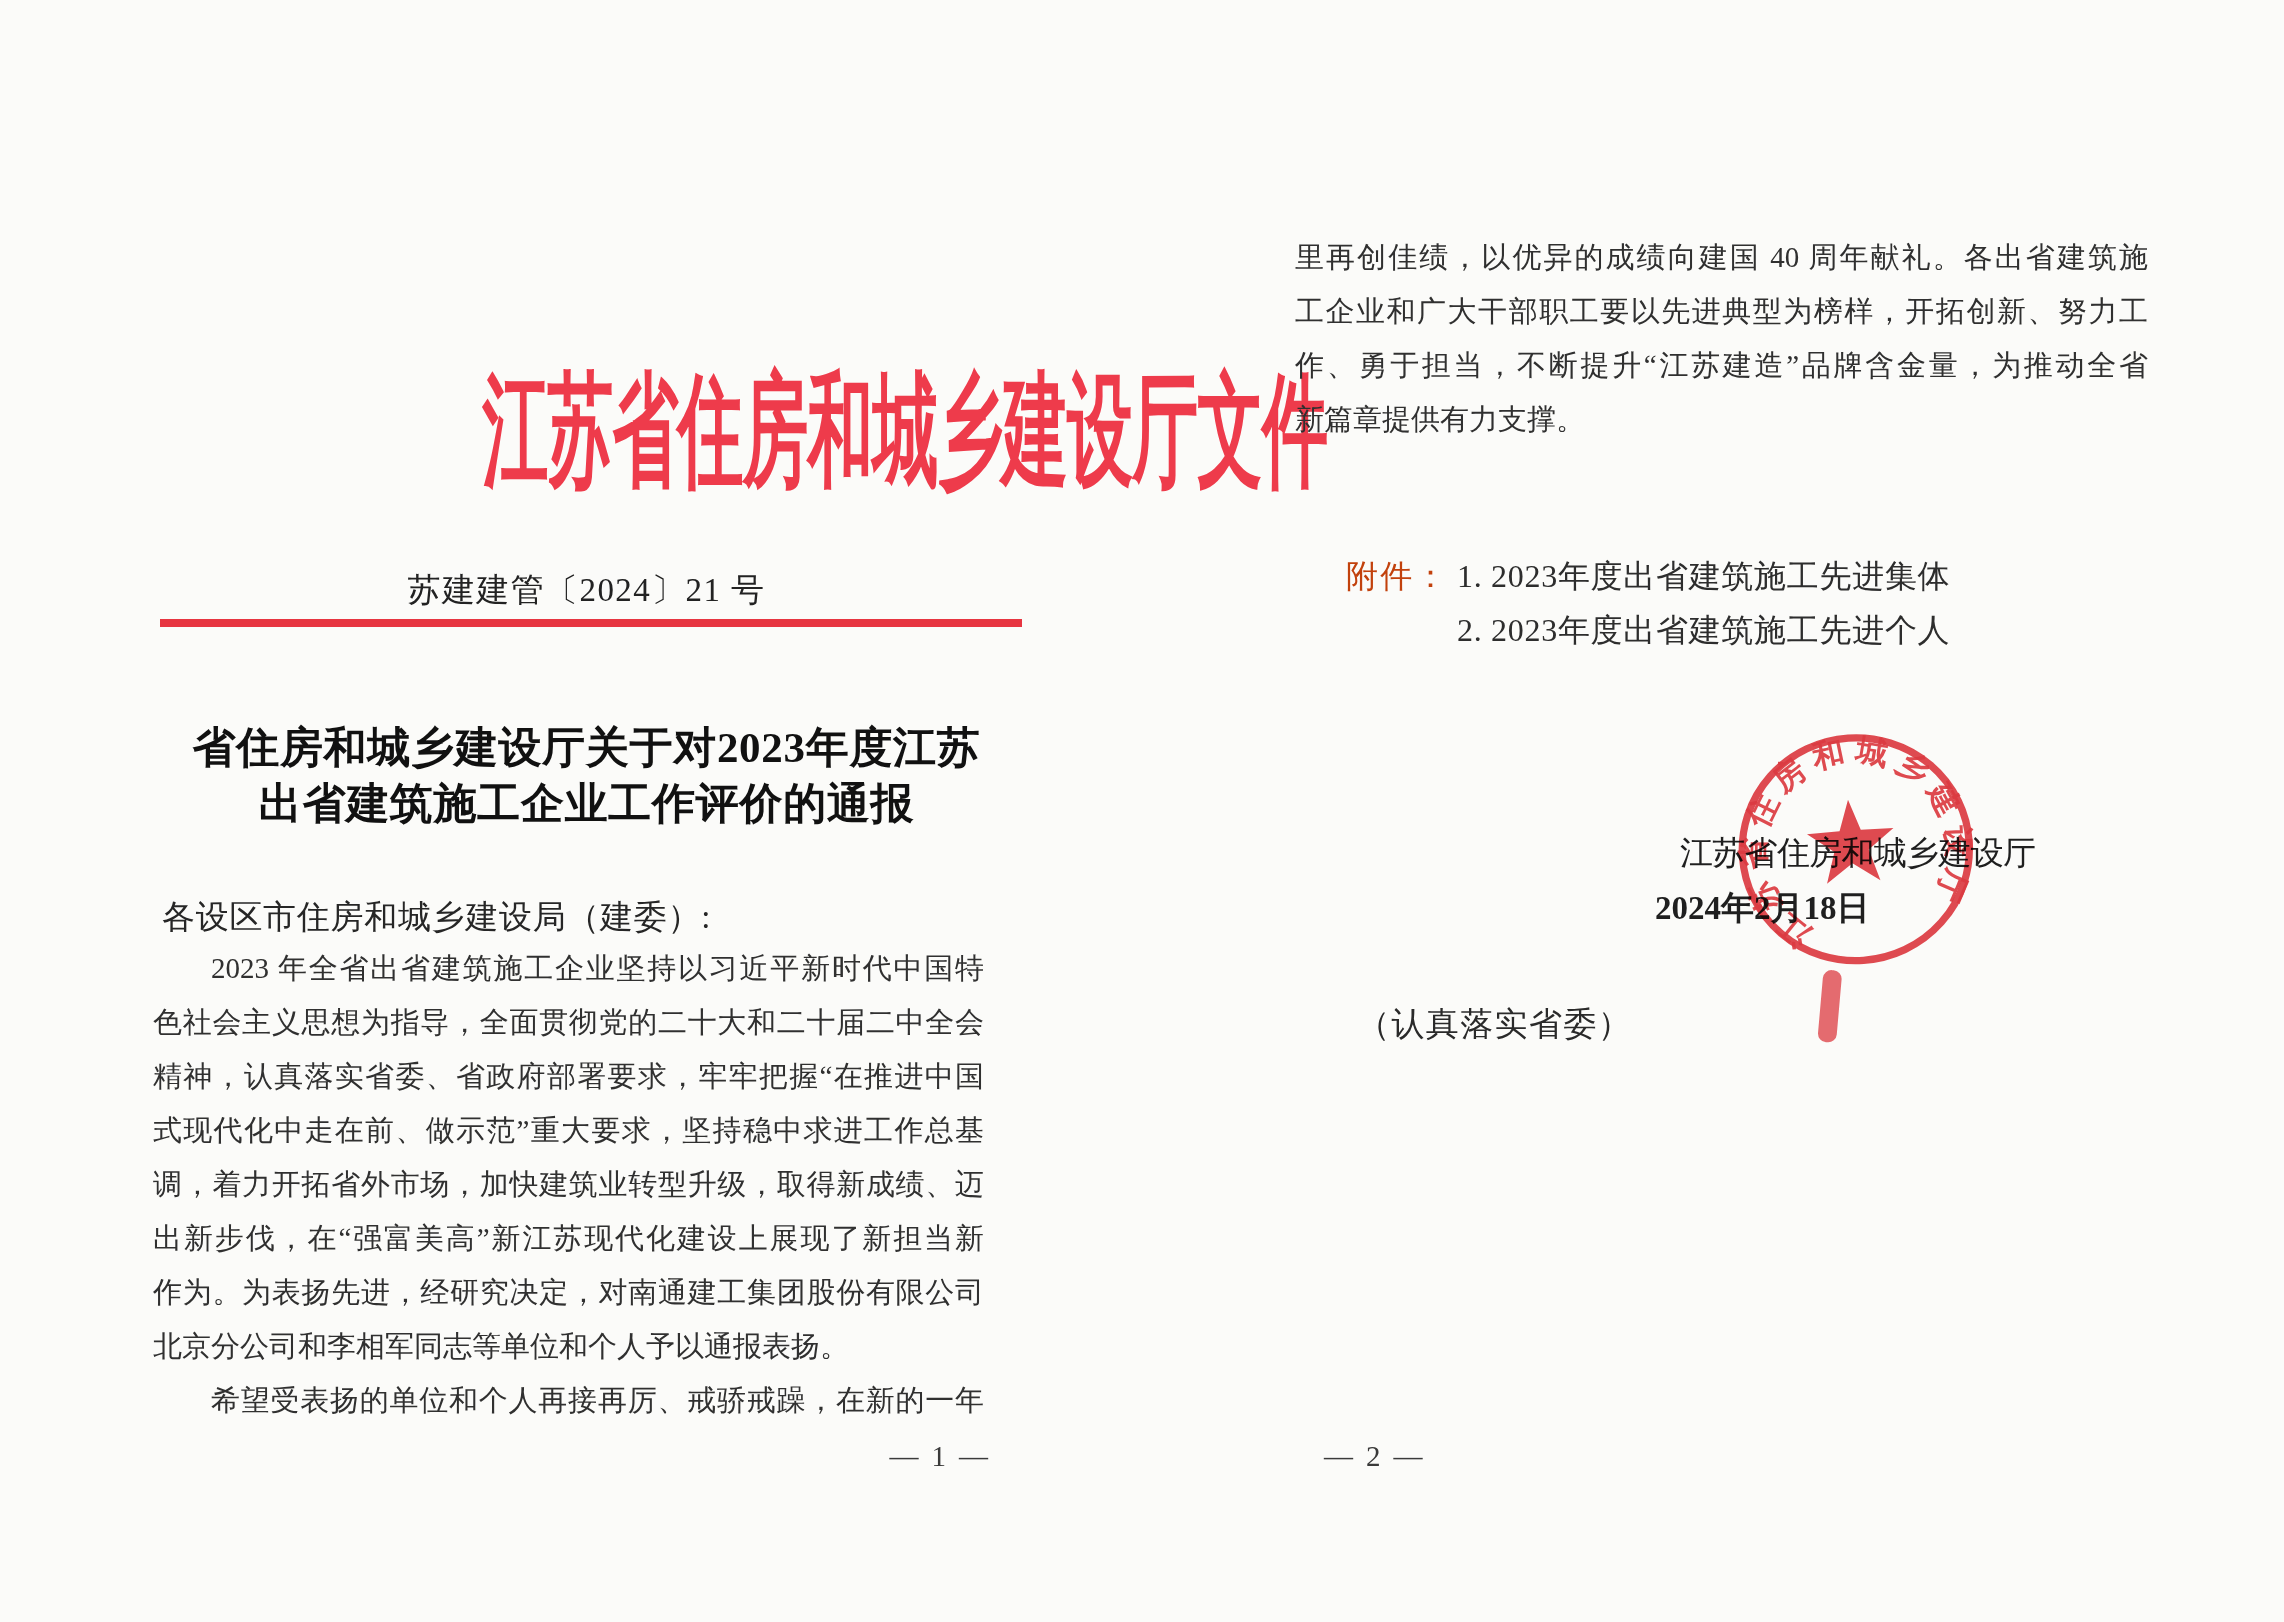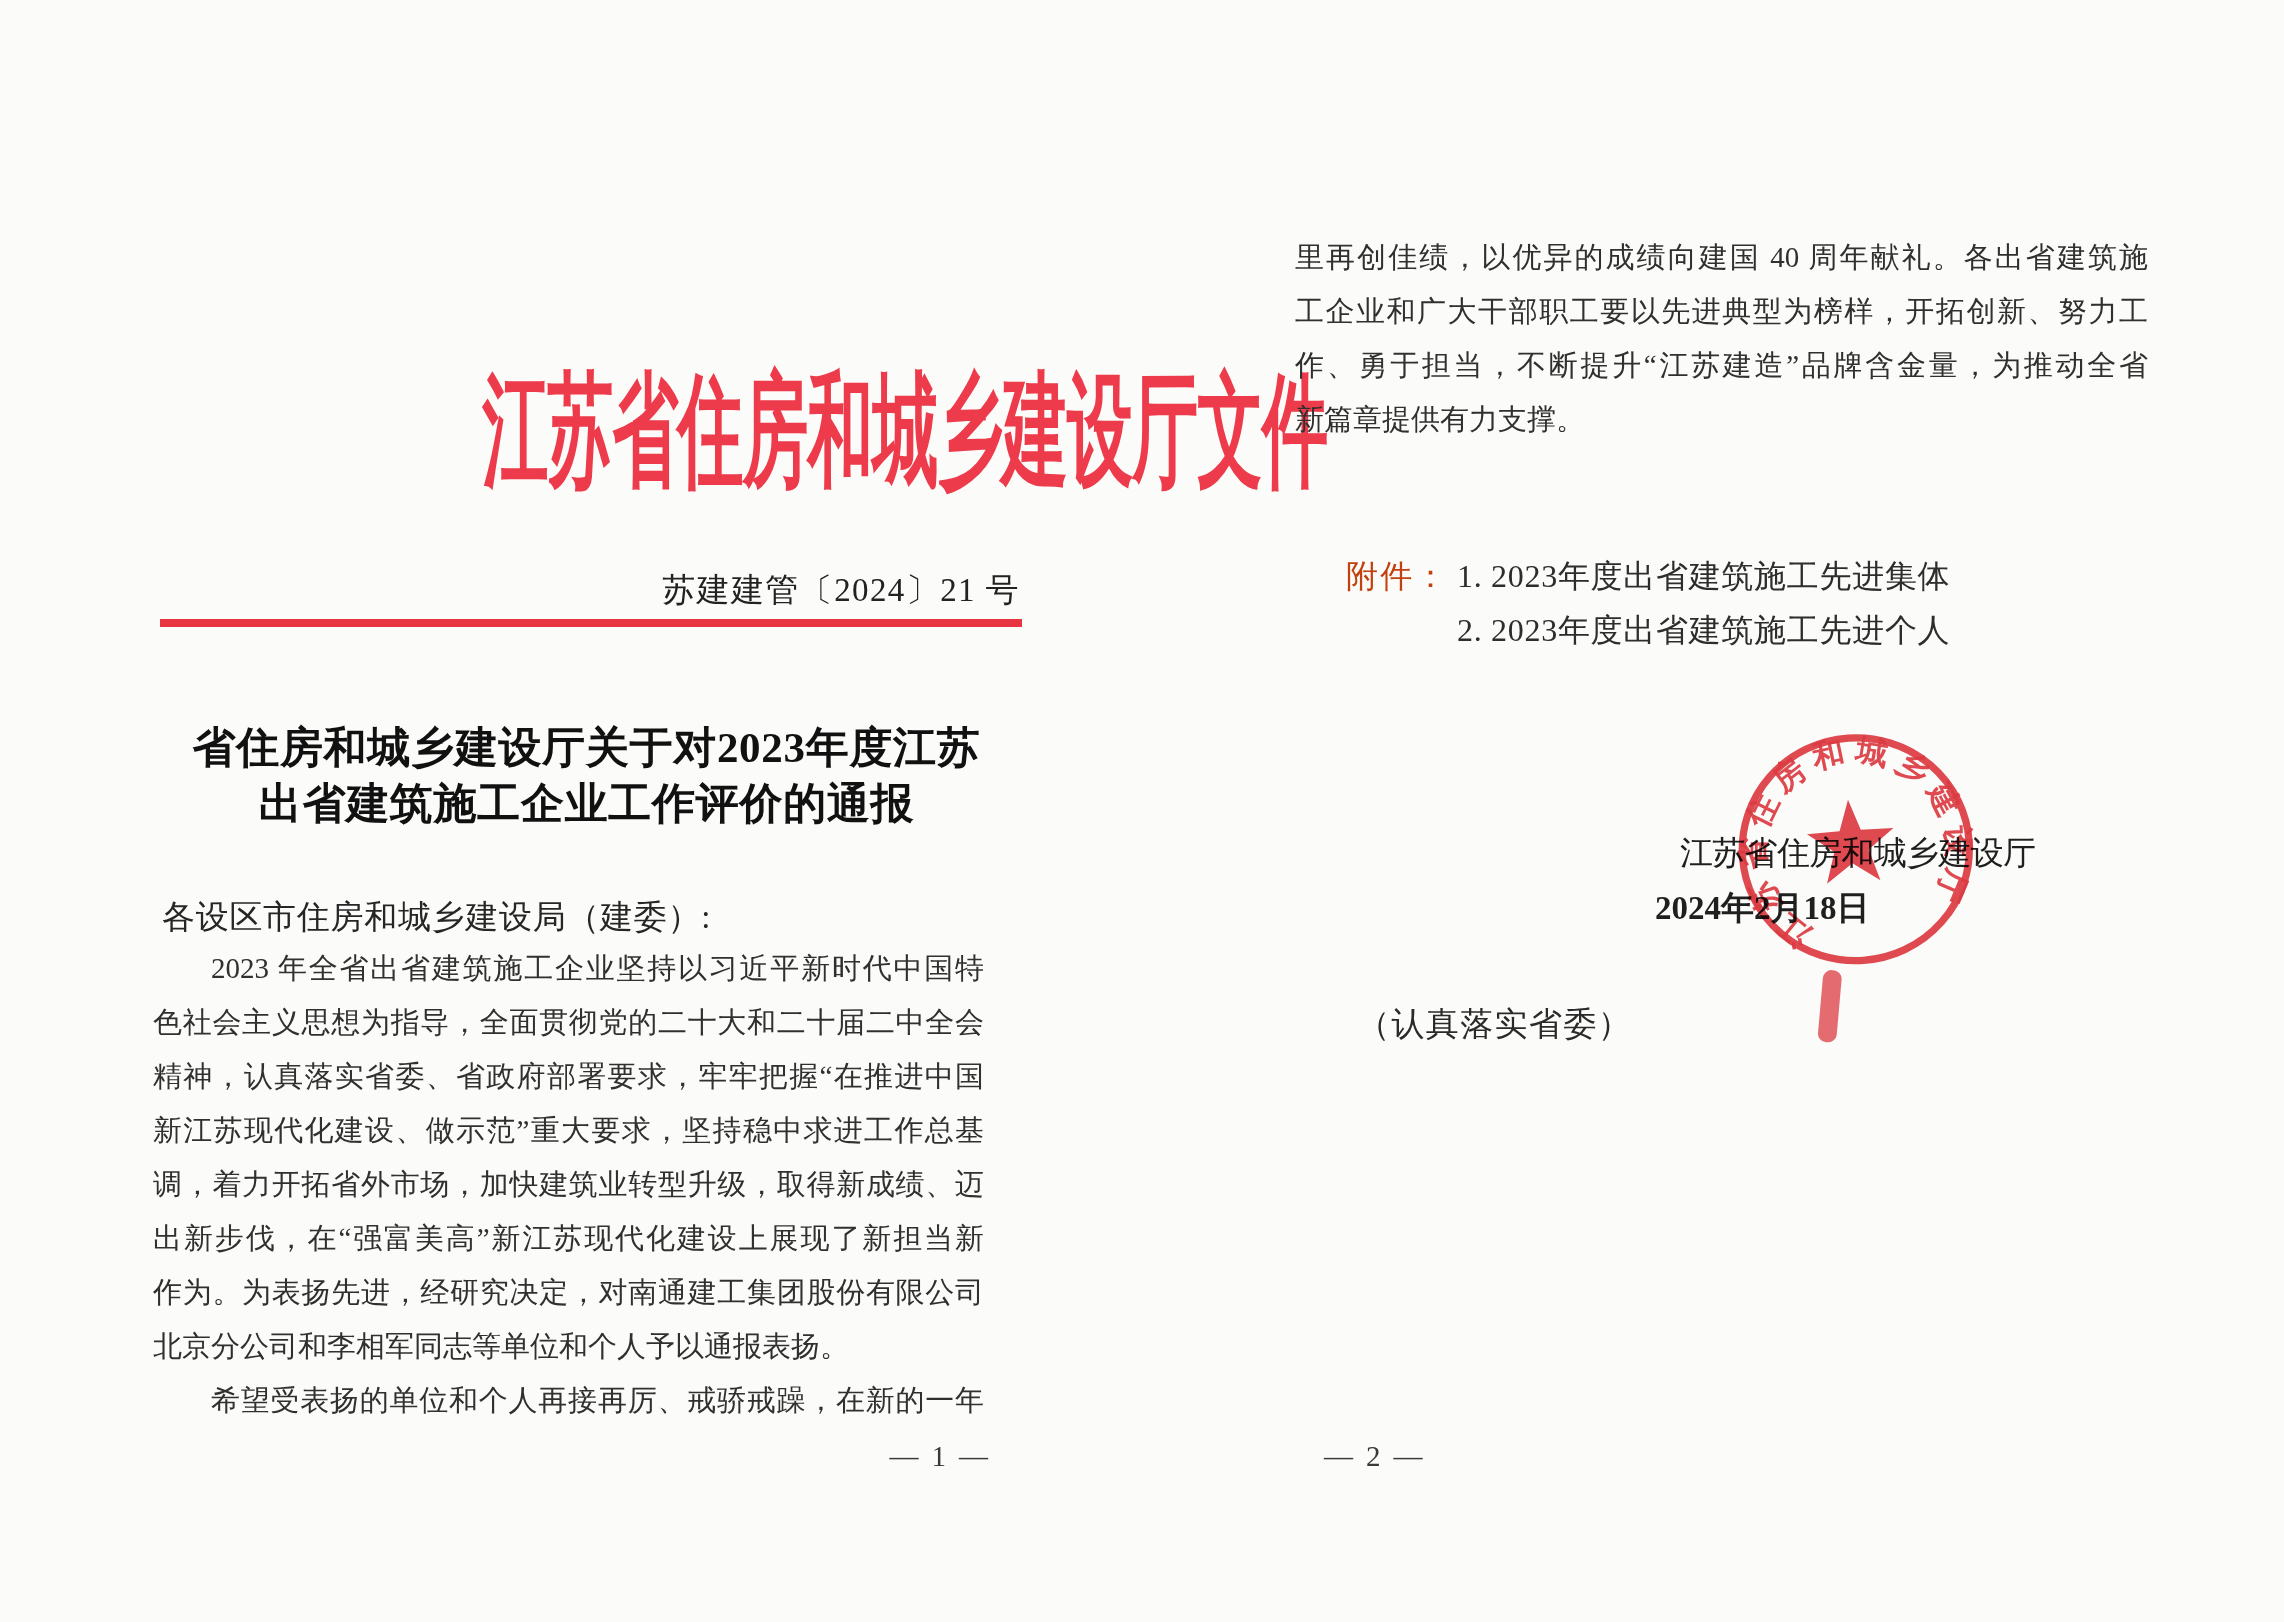--- a/index.html
+++ b/index.html
@@ -16,21 +16,21 @@
     left:108px;top:365px;width:969px;height:137px;
     text-align:center;line-height:134px;
     font-size:124px;font-weight:bold;color:#ee3b4b;
     white-space:nowrap;
   }
   .red-header .squeeze{
     display:inline-block;transform:scaleX(0.53);transform-origin:50% 50%;
     letter-spacing:-1.4px;
   }
   .doc-number{
-    left:153px;top:571px;width:867px;text-align:right;
+    left:153px;top:571px;width:867px;text-align:center;
     font-size:33px;line-height:38px;color:#222;letter-spacing:1.4px;
   }
   .red-line{
     left:160px;top:619px;width:862px;height:8px;background:#e73541;
   }
   .doc-title{
     left:153px;top:720px;width:867px;text-align:center;
     font-size:43px;font-weight:bold;color:#111;line-height:56px;letter-spacing:0.7px;
   }
   .salutation{
@@ -81,21 +81,21 @@
   <div>省住房和城乡建设厅关于对2023年度江苏</div>
   <div>出省建筑施工企业工作评价的通报</div>
 </div>
 
 <div class="abs salutation">各设区市住房和城乡建设局（建委）:</div>
 
 <div class="abs body-block">
   <div class="bline ind">2023 年全省出省建筑施工企业坚持以习近平新时代中国特</div>
   <div class="bline">色社会主义思想为指导，全面贯彻党的二十大和二十届二中全会</div>
   <div class="bline">精神，认真落实省委、省政府部署要求，牢牢把握“在推进中国</div>
-  <div class="bline">新江苏现代化建设、做示范”重大要求，坚持稳中求进工作总基</div>
+  <div class="bline">式现代化中走在前、做示范”重大要求，坚持稳中求进工作总基</div>
   <div class="bline">调，着力开拓省外市场，加快建筑业转型升级，取得新成绩、迈</div>
   <div class="bline">出新步伐，在“强富美高”新江苏现代化建设上展现了新担当新</div>
   <div class="bline">作为。为表扬先进，经研究决定，对南通建工集团股份有限公司</div>
   <div class="bline pend">北京分公司和李相军同志等单位和个人予以通报表扬。</div>
   <div class="bline ind">希望受表扬的单位和个人再接再厉、戒骄戒躁，在新的一年</div>
 </div>
 
 <div class="abs pagenum p1">— 1 —</div>
 
 <div class="abs body-block p2">

